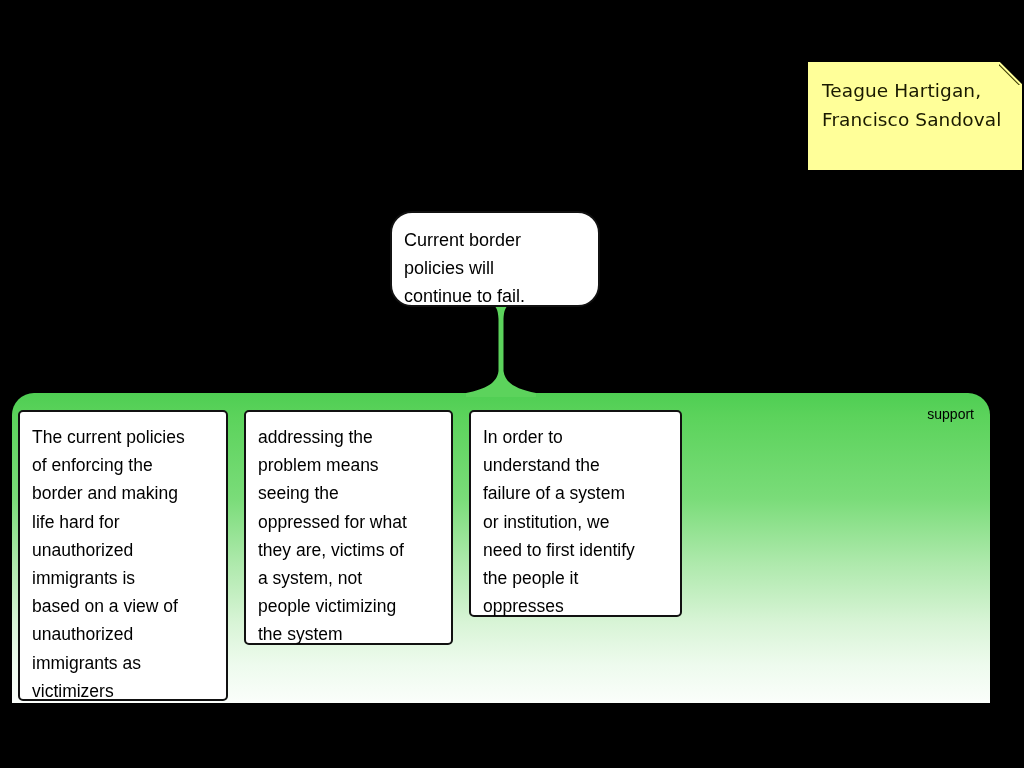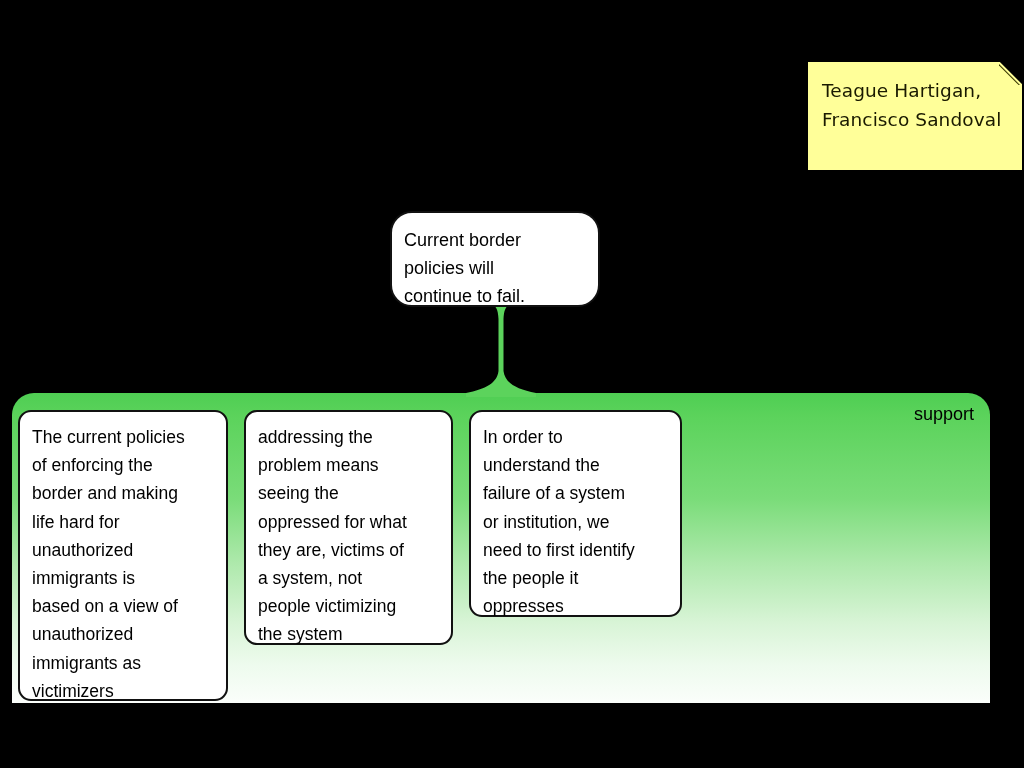--- a/index.html
+++ b/index.html
@@ -121,32 +121,32 @@
                 #aee9ac 55%,
                 #d8f4d6 74%,
                 #eefbee 88%,
                 #fbfefb 100%);
     z-index: 1;
   }
   .support-label {
     position: absolute;
     right: 16px;
     top: 12px;
-    font-size: 18px;
+    font-size: 14px;
     line-height: 18px;
     color: #000000;
     z-index: 4;
   }
 
   
   .reason-box {
     position: absolute;
     background: #ffffff;
     border: 2px solid #111111;
-    border-radius: 13px;
+    border-radius: 5px;
     box-sizing: border-box;
     padding: 11px 10px 0 12px;
     z-index: 5;
   }
   .reason-text {
     font-size: 17.5px;
     line-height: 28.2px;
     color: #000000;
     white-space: pre-line;
   }

